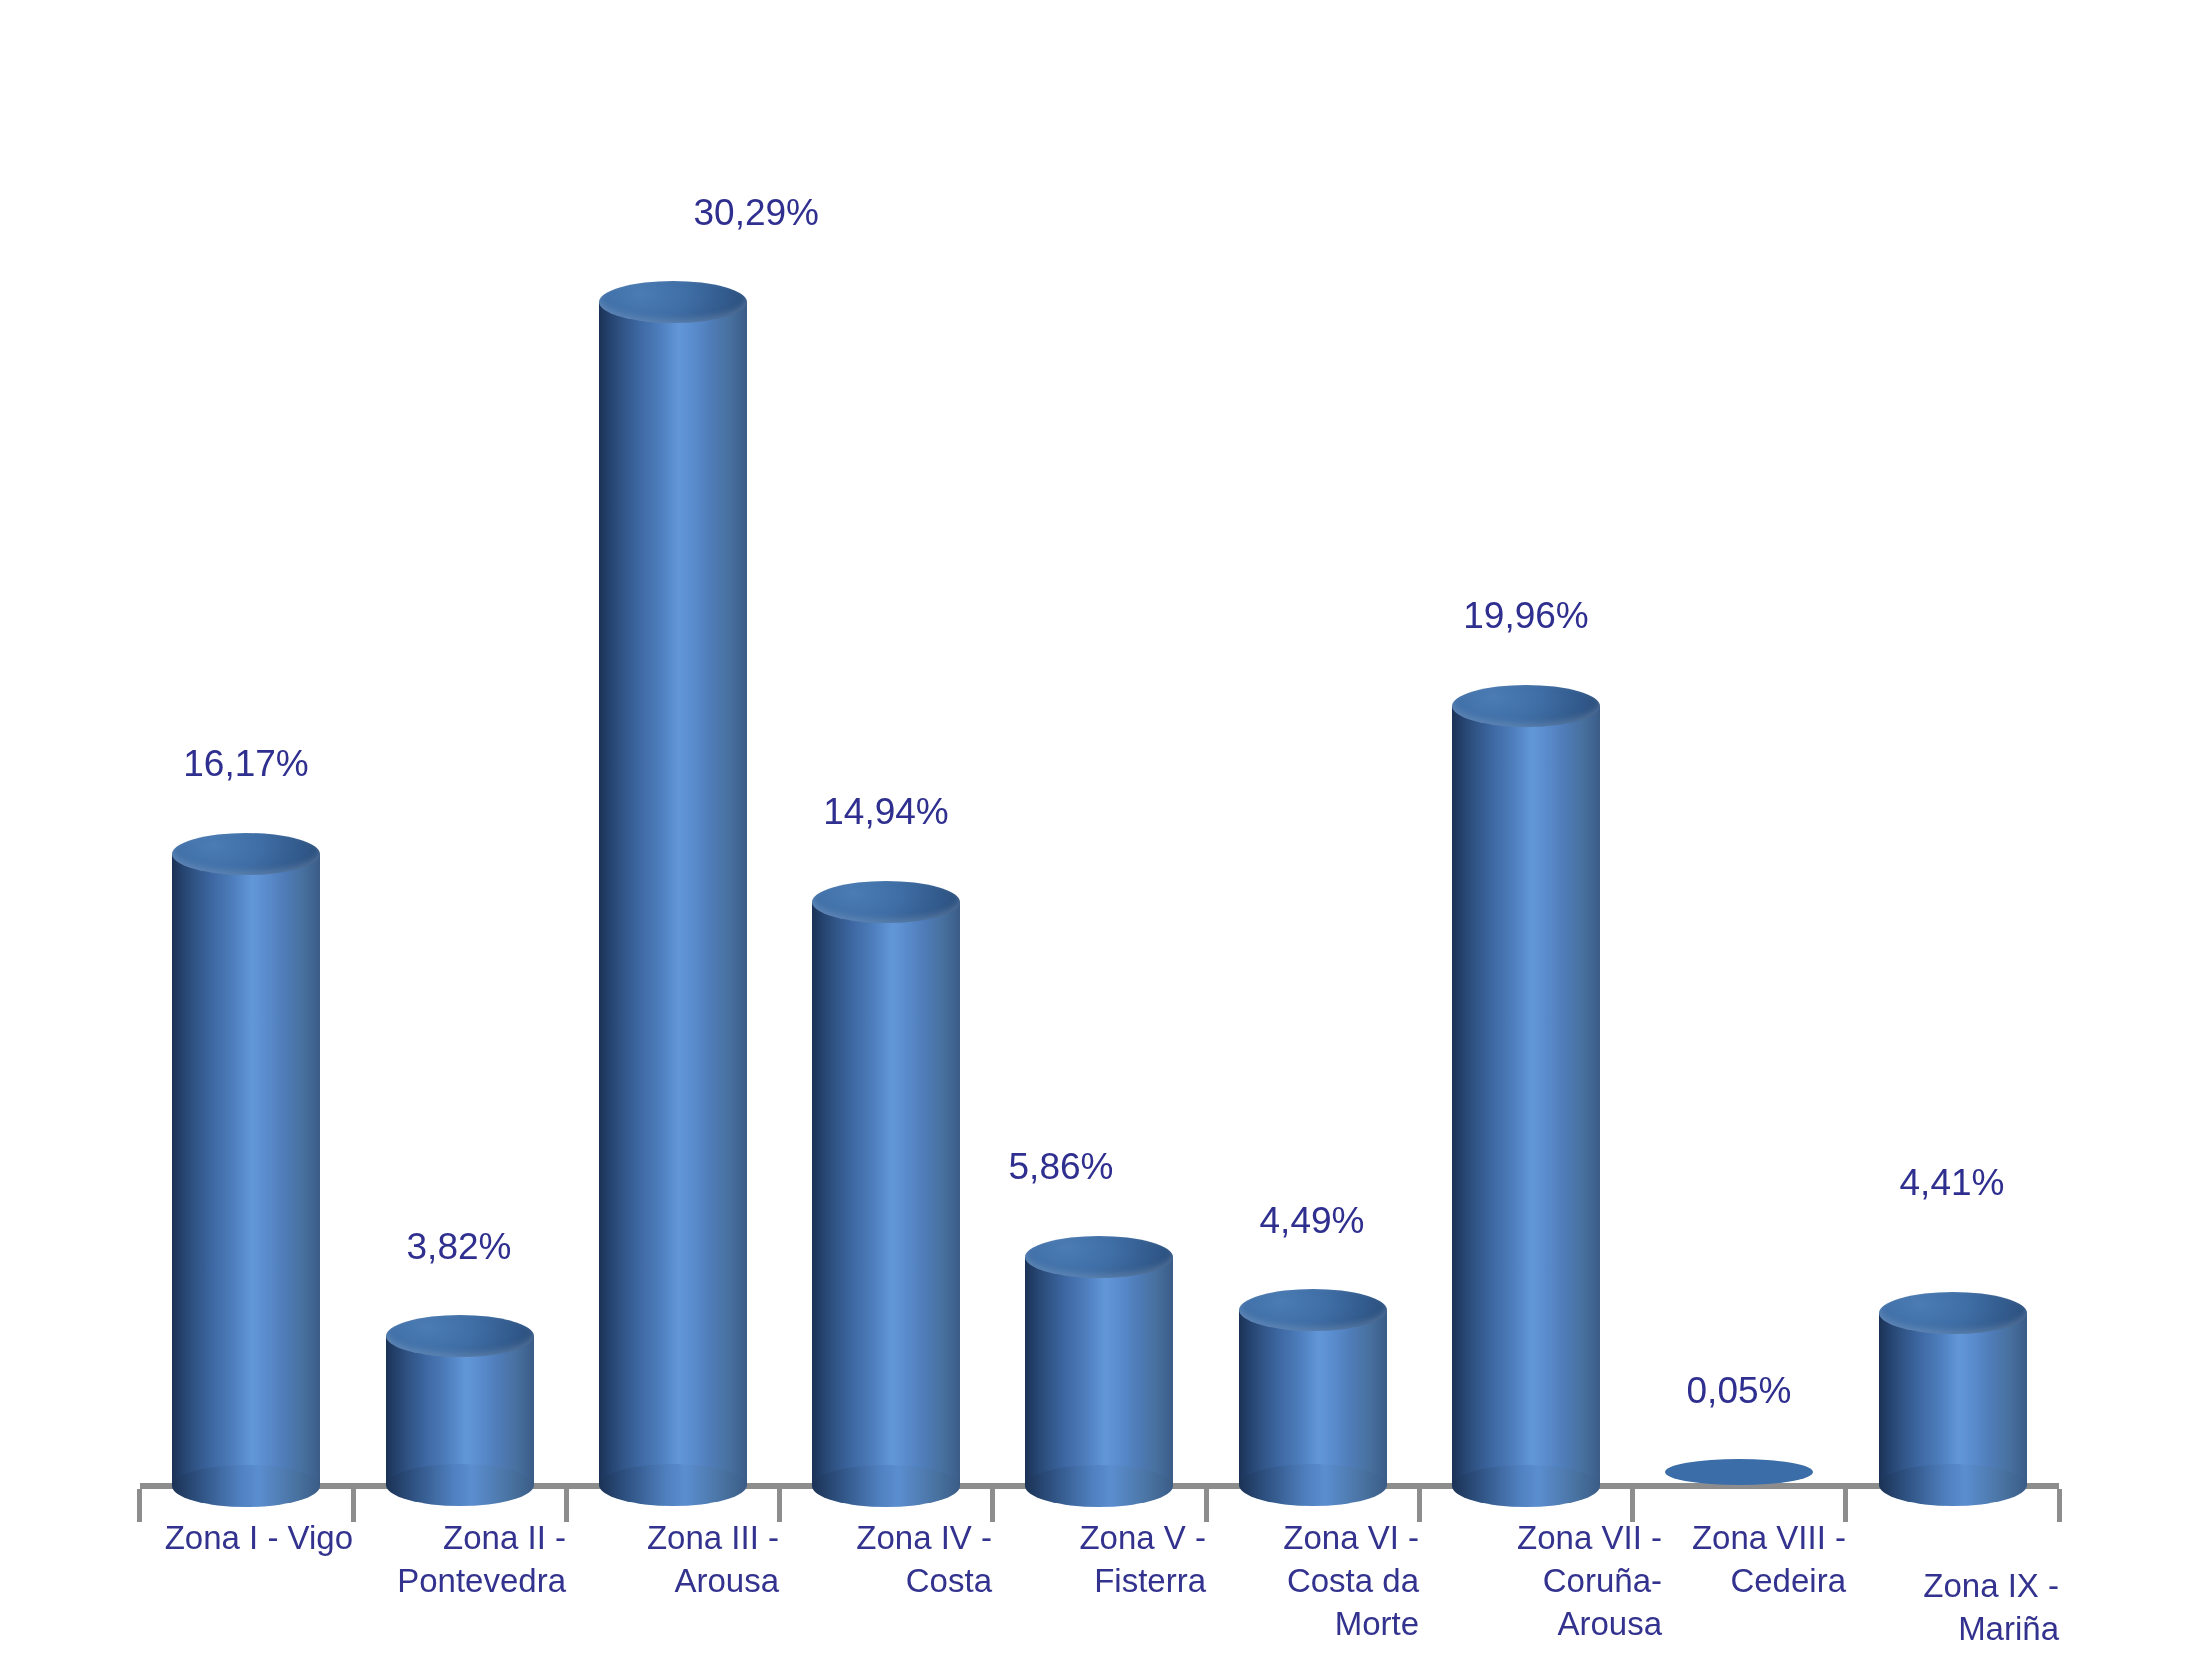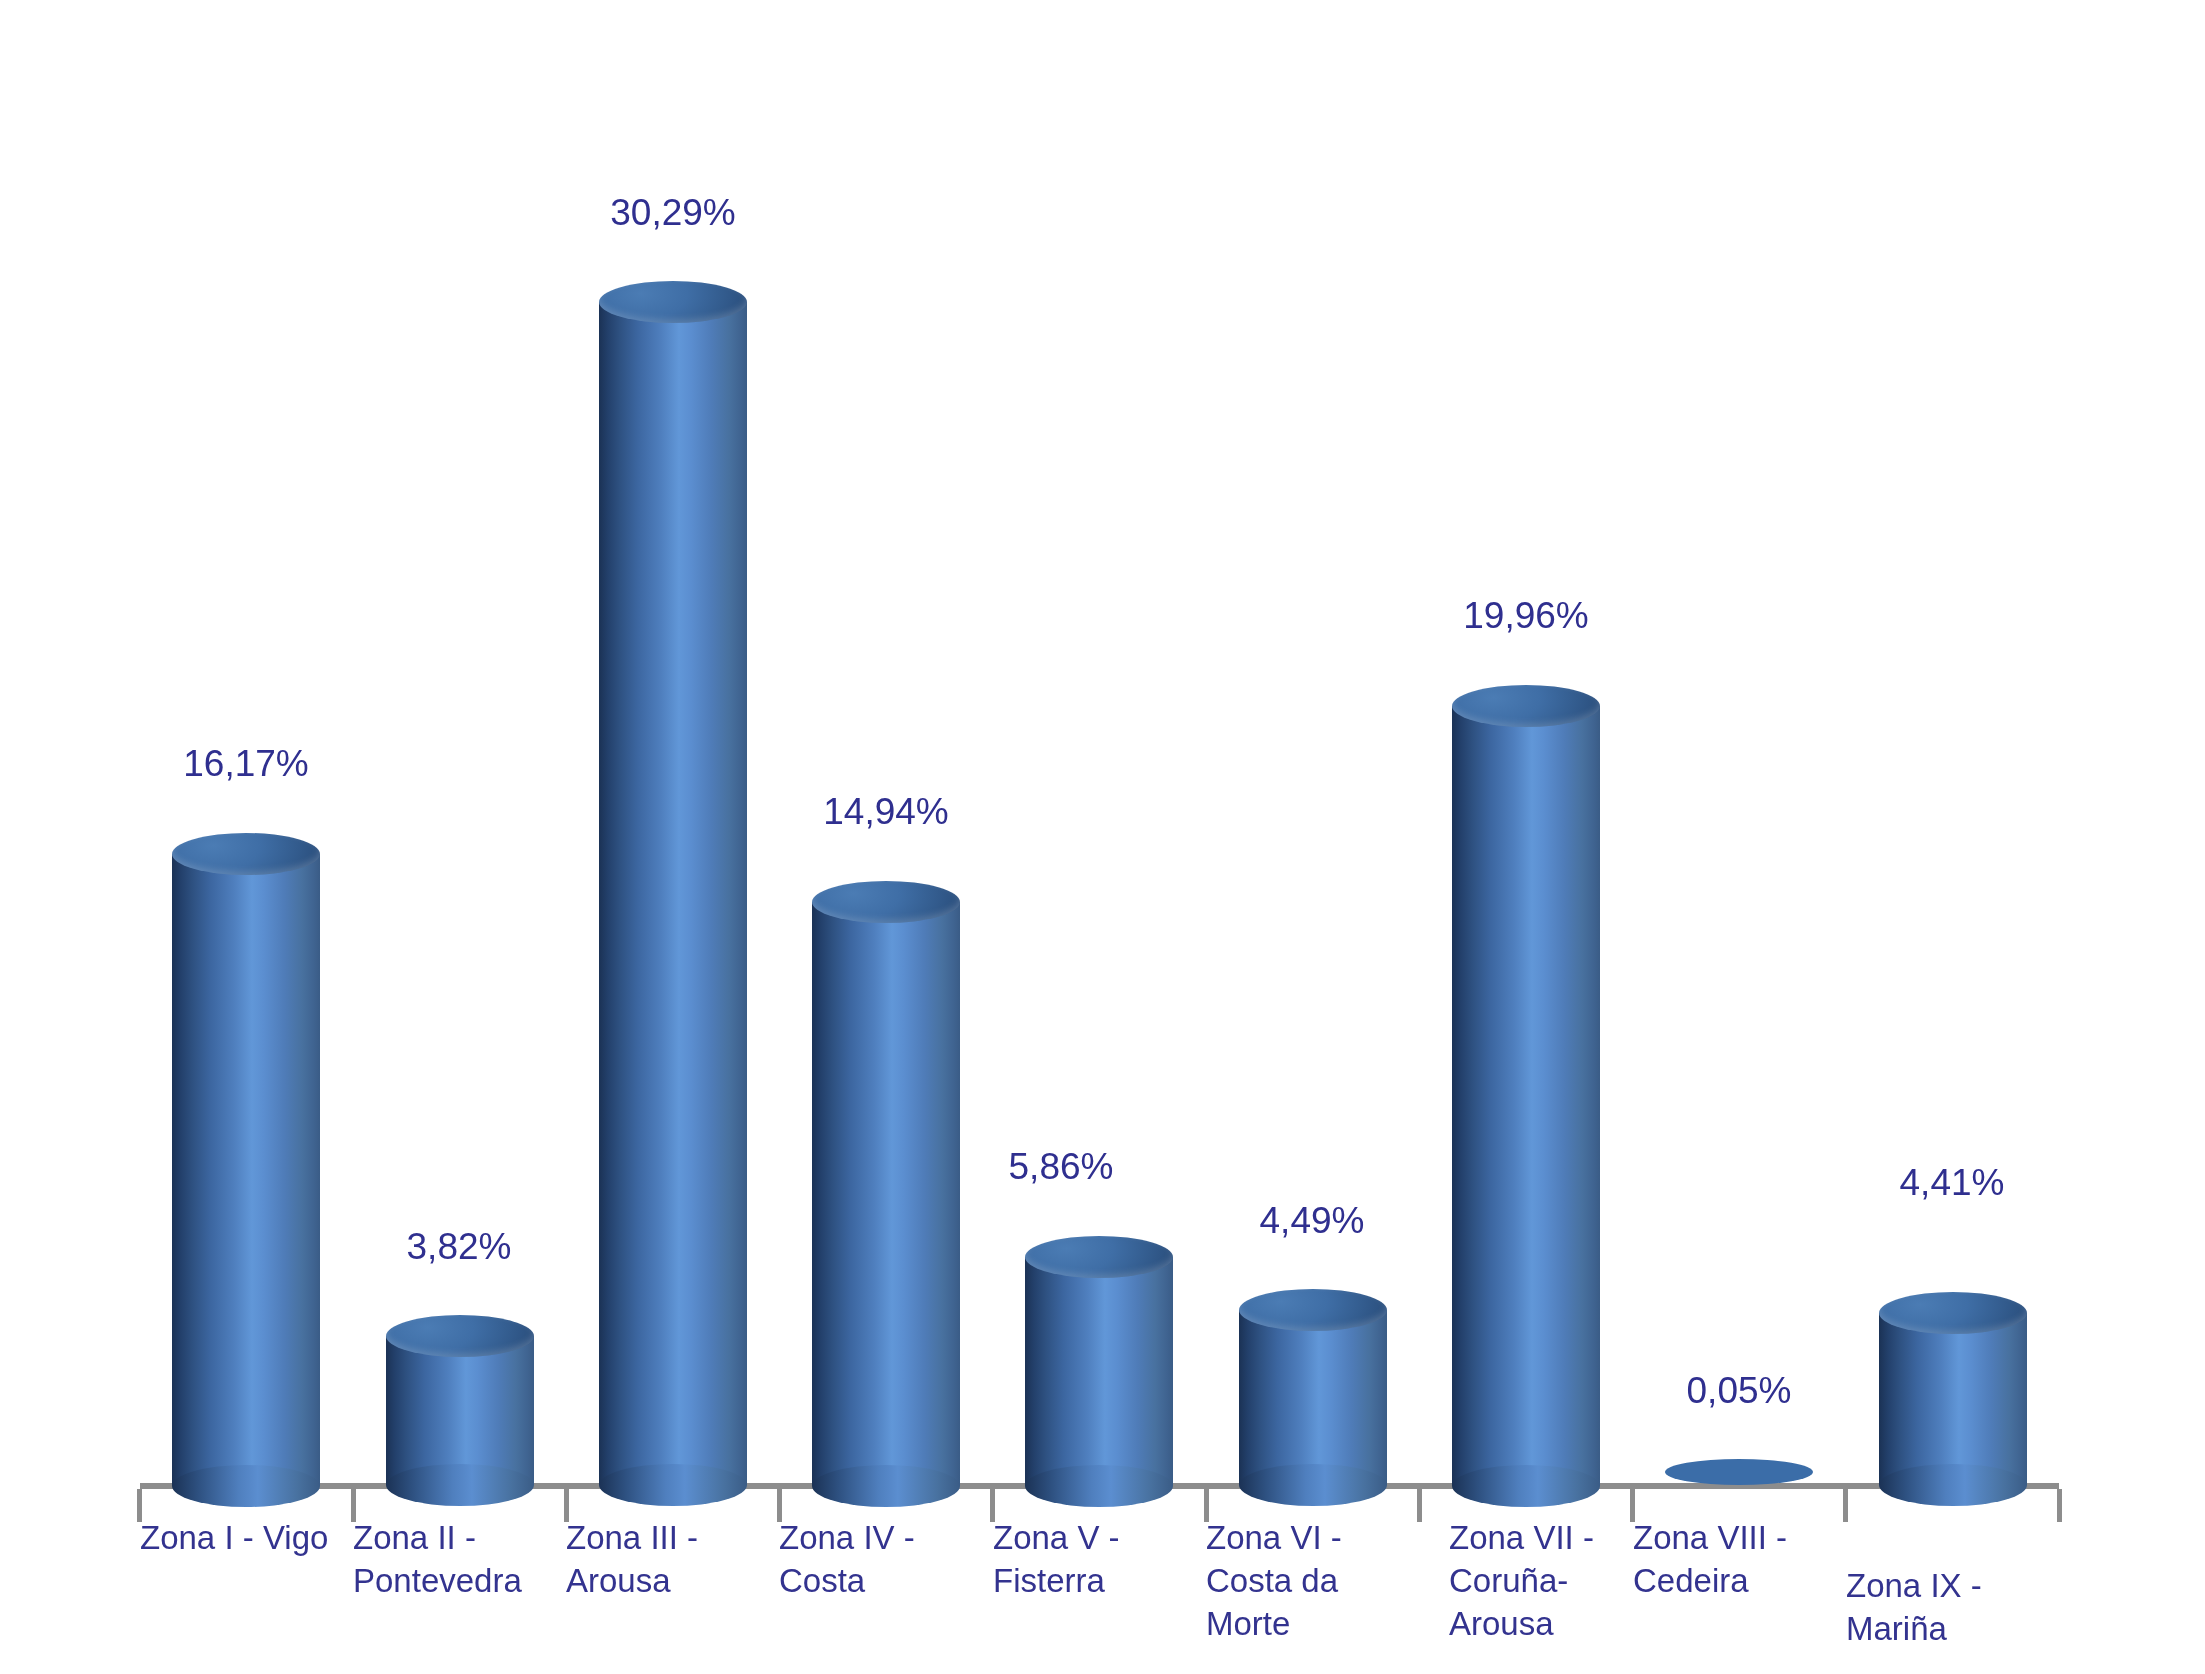--- a/index.html
+++ b/index.html
@@ -118,21 +118,21 @@
     color: #2f2f8f;
     font-size: 37px;
     font-family: "Liberation Sans", sans-serif;
     white-space: nowrap;
   }
 
   
   .cat-label {
     position: absolute;
     top: 1516px;
-    text-align: left;
+    text-align: right;
     color: #33338f;
     font-size: 33px;
     line-height: 43px;
     font-family: "Liberation Sans", sans-serif;
   }
   .cat-label span { display: block; }
 </style>
 </head>
 <body>
 
@@ -197,21 +197,21 @@
         <div class="cylinder" style="left: 1879px; width: 148px; top: 1292px; height: 193px;">
           <div class="cyl-body" style="top: 21px; height: 172px;"></div>
           <div class="cyl-foot" style="top: 172px; height: 42px;"></div>
           <div class="cyl-top" style="top: 0px; height: 42px;"></div>
         </div>
       </div>
 
     <div id="labels-layer">
         <div class="data-label" style="left: 100px; width: 292px; top: 743px;">16,17%</div>
         <div class="data-label" style="left: 313px; width: 292px; top: 1226px;">3,82%</div>
-        <div class="data-label" style="left: 527px; width: 292px; top: 192px;">30,29%</div>
+        <div class="data-label" style="left: 527px; width: 292px; top: 192px; text-align: right;">30,29%</div>
         <div class="data-label" style="left: 740px; width: 292px; top: 791px;">14,94%</div>
         <div class="data-label" style="left: 915px; width: 292px; top: 1146px;">5,86%</div>
         <div class="data-label" style="left: 1166px; width: 292px; top: 1200px;">4,49%</div>
         <div class="data-label" style="left: 1380px; width: 292px; top: 595px;">19,96%</div>
         <div class="data-label" style="left: 1593px; width: 292px; top: 1370px;">0,05%</div>
         <div class="data-label" style="left: 1806px; width: 292px; top: 1162px;">4,41%</div>
       </div>
 
     <div id="cats-layer">
         <div class="cat-label" style="left: 140px; width: 213px;">

